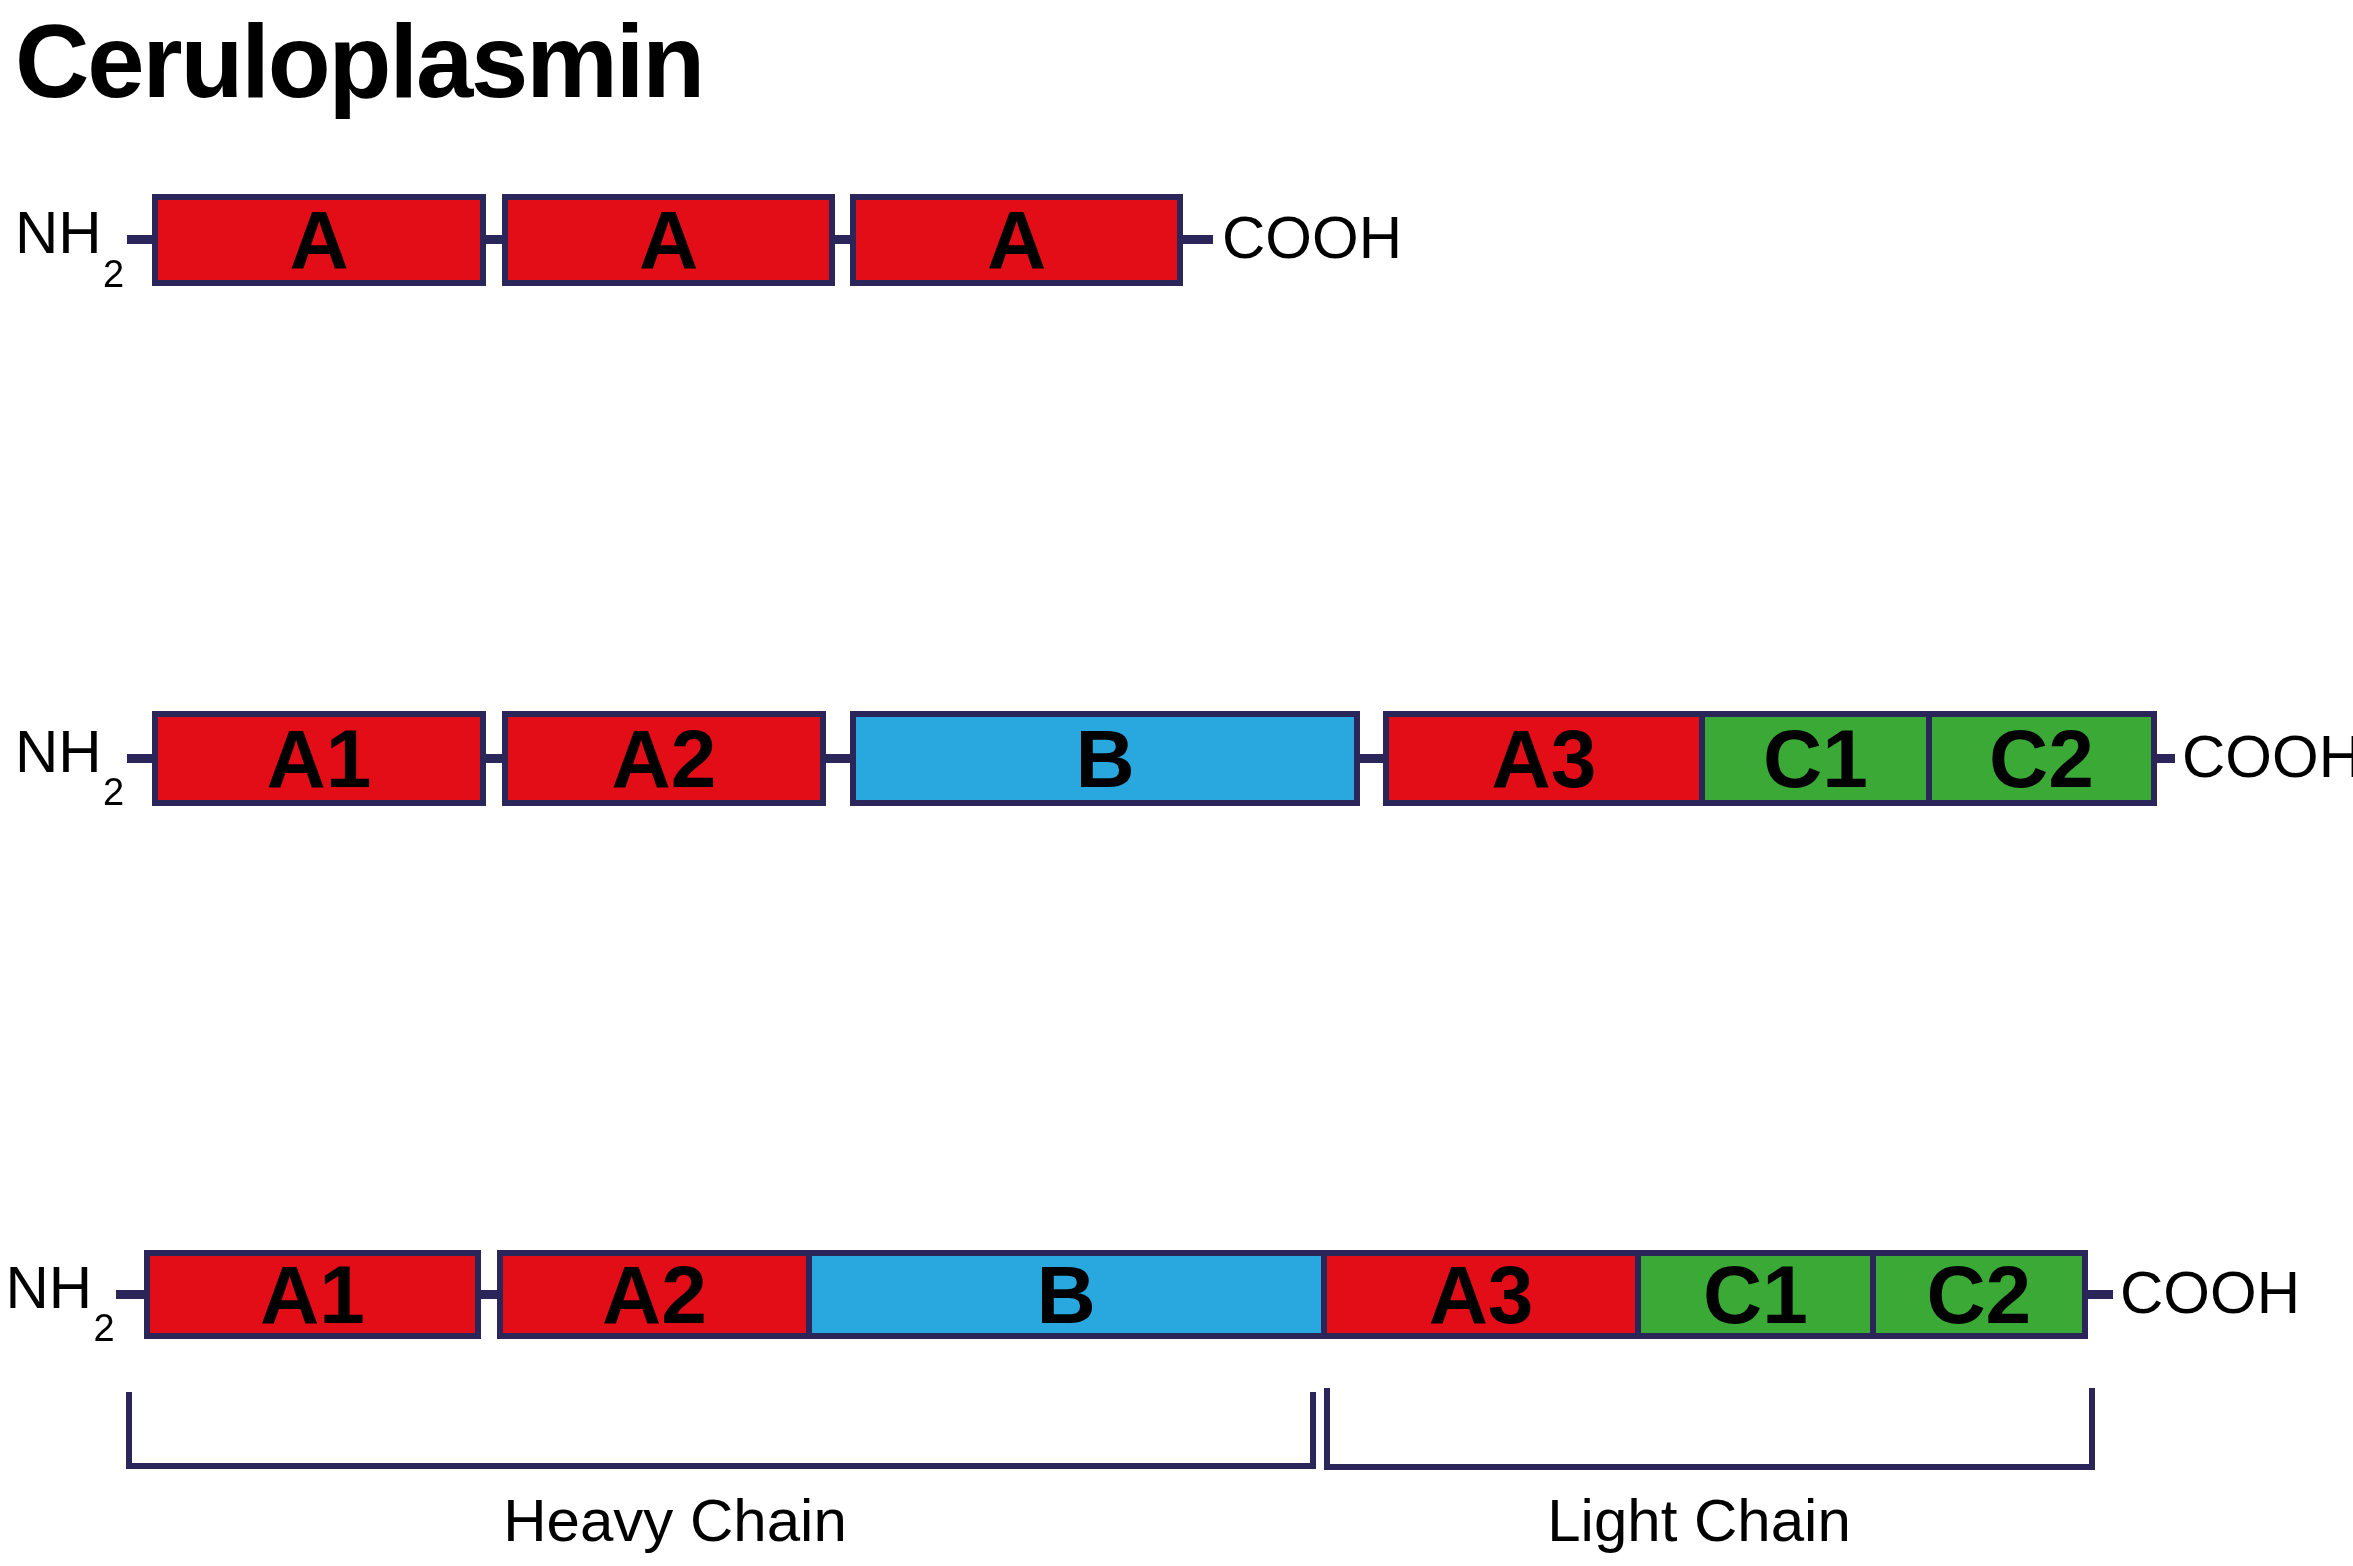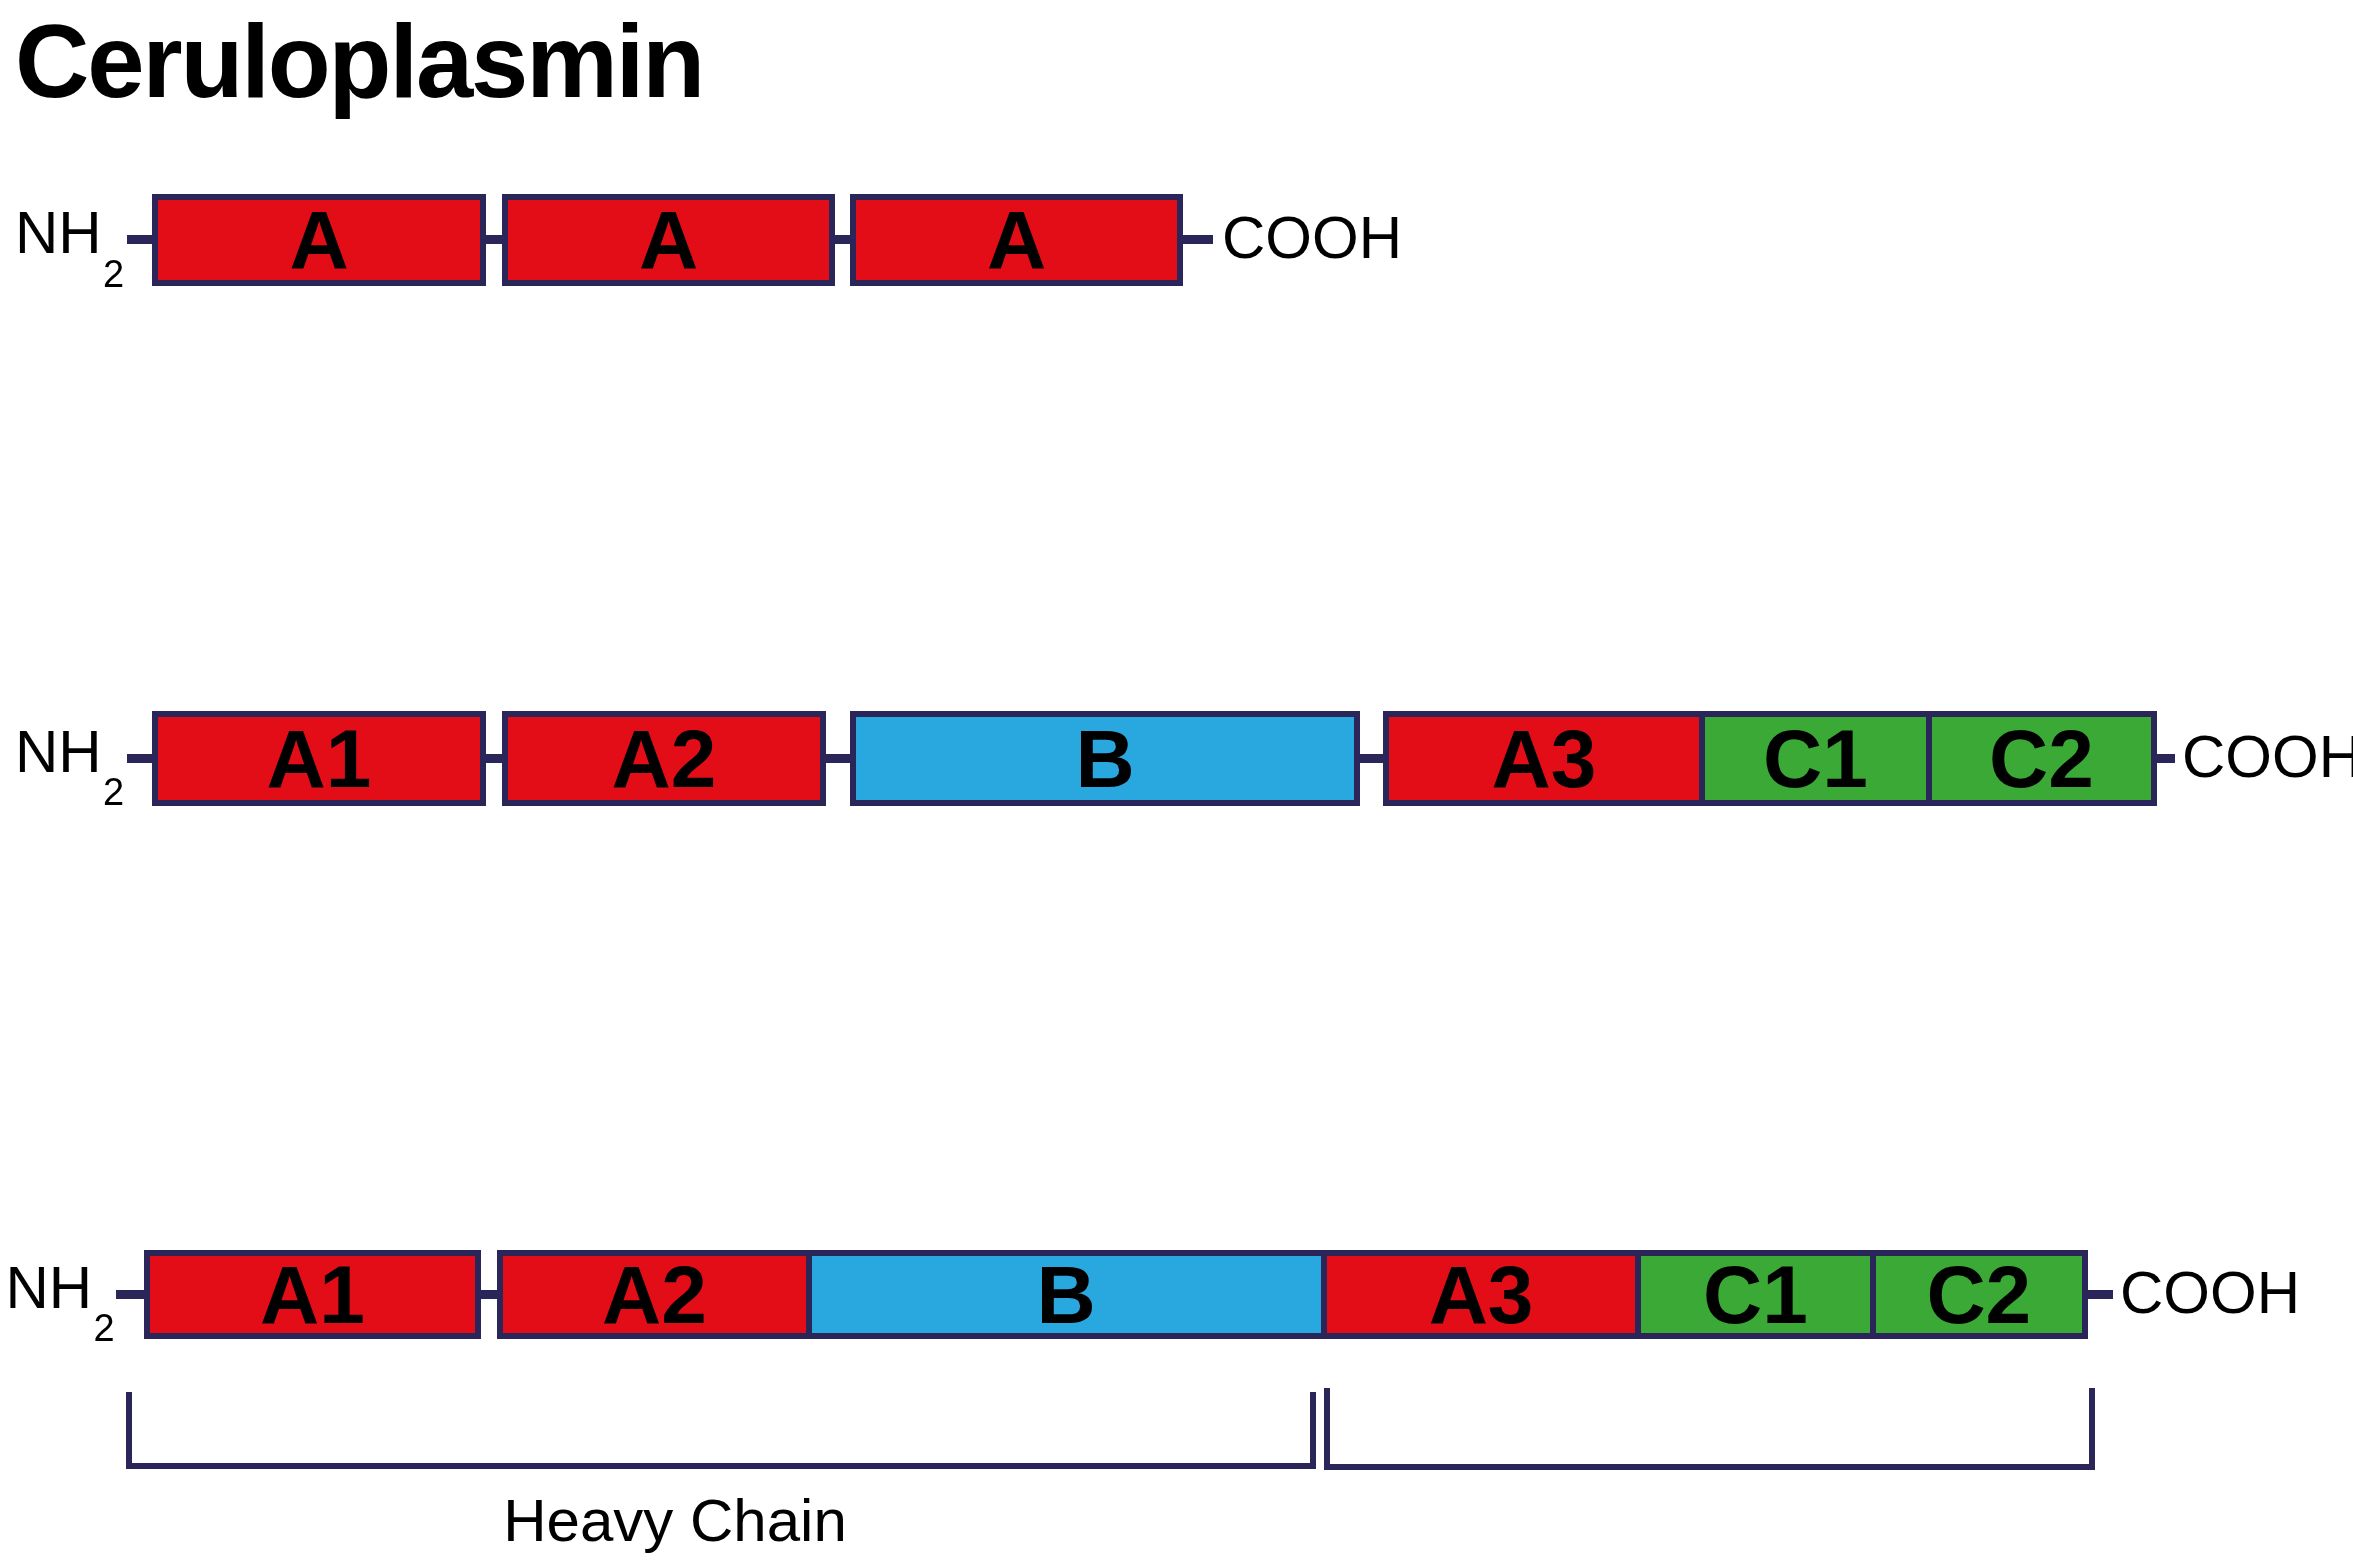--- a/index.html
+++ b/index.html
@@ -143,15 +143,16 @@
 
     <i class="link" style="left:2087px; width:26px"></i>
 
     <span class="term" style="left:2120px">COOH</span>
   </div>
 
   <div class="bracket" style="left:126px; top:1392px; width:1190px; height:77px"></div>
   <div class="bracket" style="left:1324px; top:1388px; width:771px; height:82px"></div>
 
   <span class="chain-label" style="left:675px; top:1491px">Heavy Chain</span>
+  <span class="chain-label" style="left:1699px; top:1491px">Light Chain</span>
 
 </div>
 
 
 </body></html>

